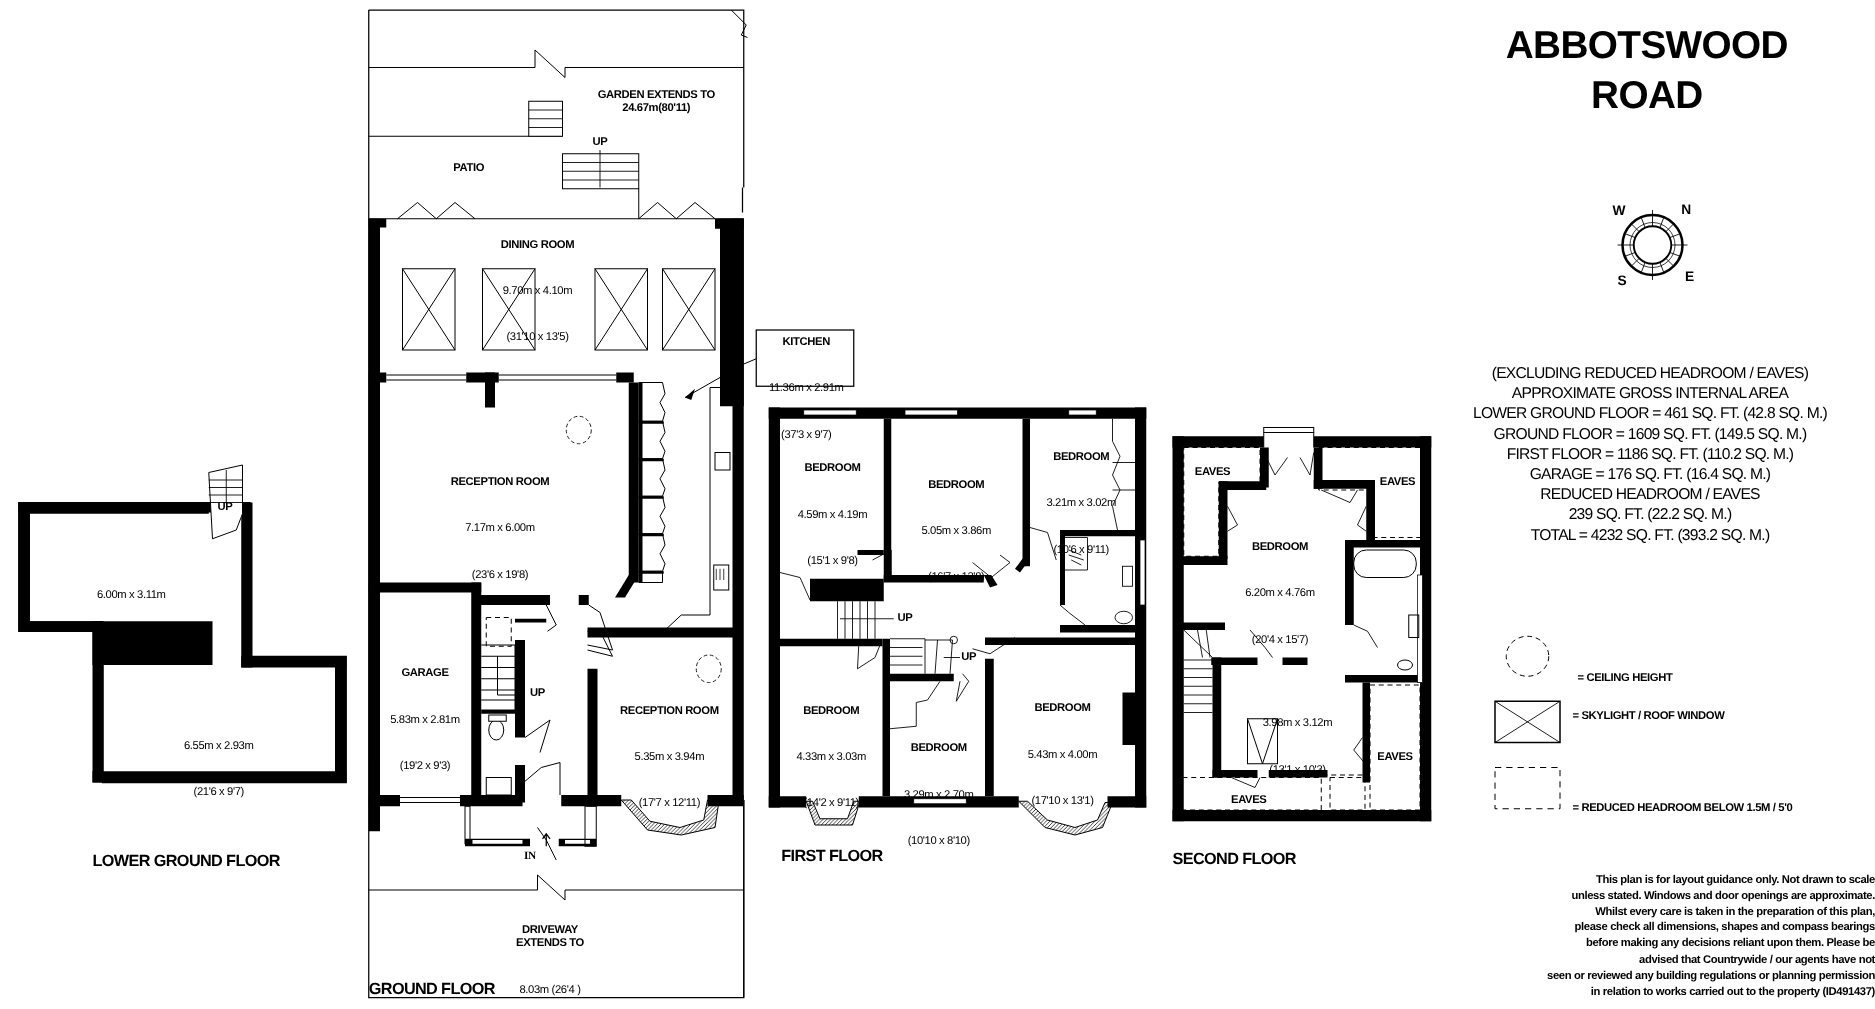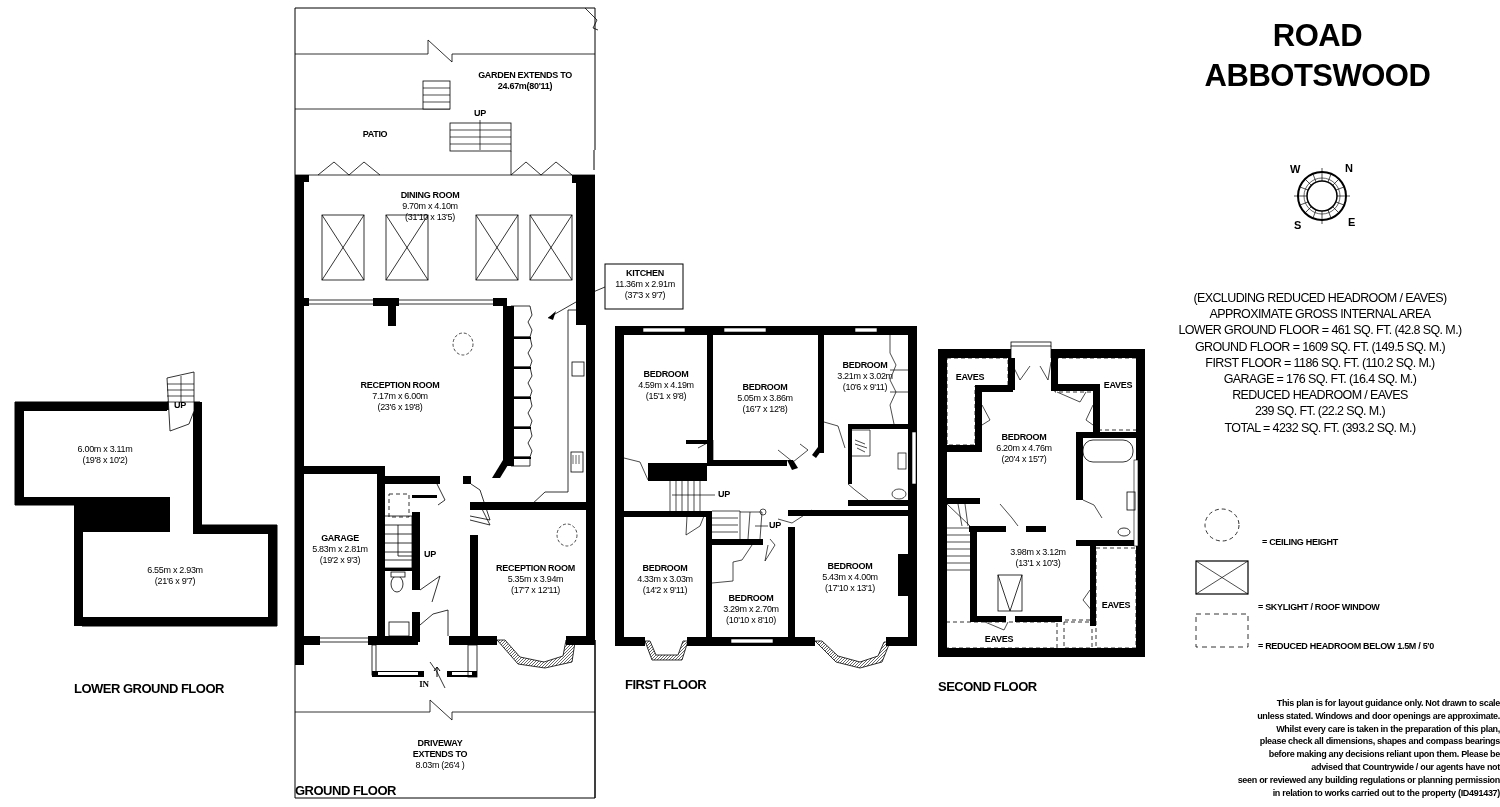--- a/index.html
+++ b/index.html
@@ -1,20 +1,20 @@
 <!DOCTYPE html>
 <html><head>
 <meta charset="utf-8">
 <style>
   html,body{margin:0;padding:0;background:#fff;}
   body{width:1500px;height:807px;position:relative;overflow:hidden;font-family:"Liberation Sans",sans-serif;color:#000;}
   svg{position:absolute;left:0;top:0;}
   .lbl{position:absolute;text-align:center;font-family:"Liberation Sans",sans-serif;font-size:9px;line-height:11px;letter-spacing:-0.3px;white-space:nowrap;}
   .lbl .t{display:block;font-weight:bold;}
-  .lbl .d{display:block;}
+  .lbl .d{display:block;margin-top:26px;}
   .floor{position:absolute;font-weight:bold;font-size:13px;letter-spacing:-0.5px;white-space:nowrap;}
   .title{position:absolute;left:1180px;top:16px;width:275px;text-align:center;font-weight:bold;font-size:31px;line-height:40px;letter-spacing:-0.5px;}
   .area{position:absolute;left:1150px;top:290px;width:340px;text-align:center;font-size:12.5px;line-height:16.2px;letter-spacing:-0.6px;}
   .legend-row{position:absolute;left:1195px;height:40px;display:flex;align-items:center;}
   .legend-row .txt{font-size:9px;font-weight:bold;letter-spacing:-0.3px;margin-left:10px;margin-top:32px;}
   .disclaimer{position:absolute;left:1170px;top:697px;width:330px;text-align:right;font-size:9px;line-height:12.8px;font-weight:bold;letter-spacing:-0.3px;}
   .compass-l{position:absolute;font-weight:bold;font-size:11px;}
 </style>
 </head>
 <body>
@@ -364,22 +364,22 @@
   <g>
     <ellipse cx="1222" cy="525" rx="17" ry="16" fill="none" stroke="#000" stroke-width="0.8" stroke-dasharray="4,3"></ellipse>
     <rect x="1196" y="561" width="52" height="33" fill="none" stroke="#000" stroke-width="1.2"></rect>
     <line x1="1196" y1="561" x2="1248" y2="594" stroke="#000" stroke-width="0.7"></line>
     <line x1="1248" y1="561" x2="1196" y2="594" stroke="#000" stroke-width="0.7"></line>
     <rect x="1196" y="614" width="52" height="33" fill="none" stroke="#000" stroke-width="0.8" stroke-dasharray="5,4"></rect>
   </g>
 </svg>
 
 <div class="title">
+  <div>ABBOTSWOOD</div>
   <div>ROAD</div>
-  <div>ABBOTSWOOD</div>
 </div>
 
 <span class="compass-l" style="left:1290px;top:163px;">W</span>
 <span class="compass-l" style="left:1345px;top:162px;">N</span>
 <span class="compass-l" style="left:1294px;top:219px;">S</span>
 <span class="compass-l" style="left:1348px;top:216px;">E</span>
 
 <div class="area">
   <div>(EXCLUDING REDUCED HEADROOM / EAVES)</div>
   <div>APPROXIMATE GROSS INTERNAL AREA</div>
@@ -388,21 +388,21 @@
   <div>FIRST FLOOR  = 1186 SQ. FT. (110.2 SQ. M.)</div>
   <div>GARAGE  = 176 SQ. FT. (16.4 SQ. M.)</div>
   <div>REDUCED HEADROOM / EAVES</div>
   <div>239 SQ. FT. (22.2 SQ. M.)</div>
   <div>TOTAL =  4232 SQ. FT. (393.2 SQ. M.)</div>
 </div>
 
 <div class="legend-row" style="left:1252px;top:506px;">
   <span class="txt">=  CEILING HEIGHT</span>
 </div>
-<div class="legend-row" style="left:1248px;top:571px;">
+<div class="legend-row" style="left:1248px;top:536px;">
   <span class="txt">= SKYLIGHT / ROOF  WINDOW</span>
 </div>
 <div class="legend-row" style="left:1248px;top:610px;">
   <span class="txt">= REDUCED HEADROOM BELOW 1.5M / 5'0</span>
 </div>
 
 <div class="disclaimer">
   <div>This plan is for layout guidance only. Not drawn to scale</div>
   <div>unless stated. Windows and door openings are approximate.</div>
   <div>Whilst every care is taken in the preparation of this plan,</div>

